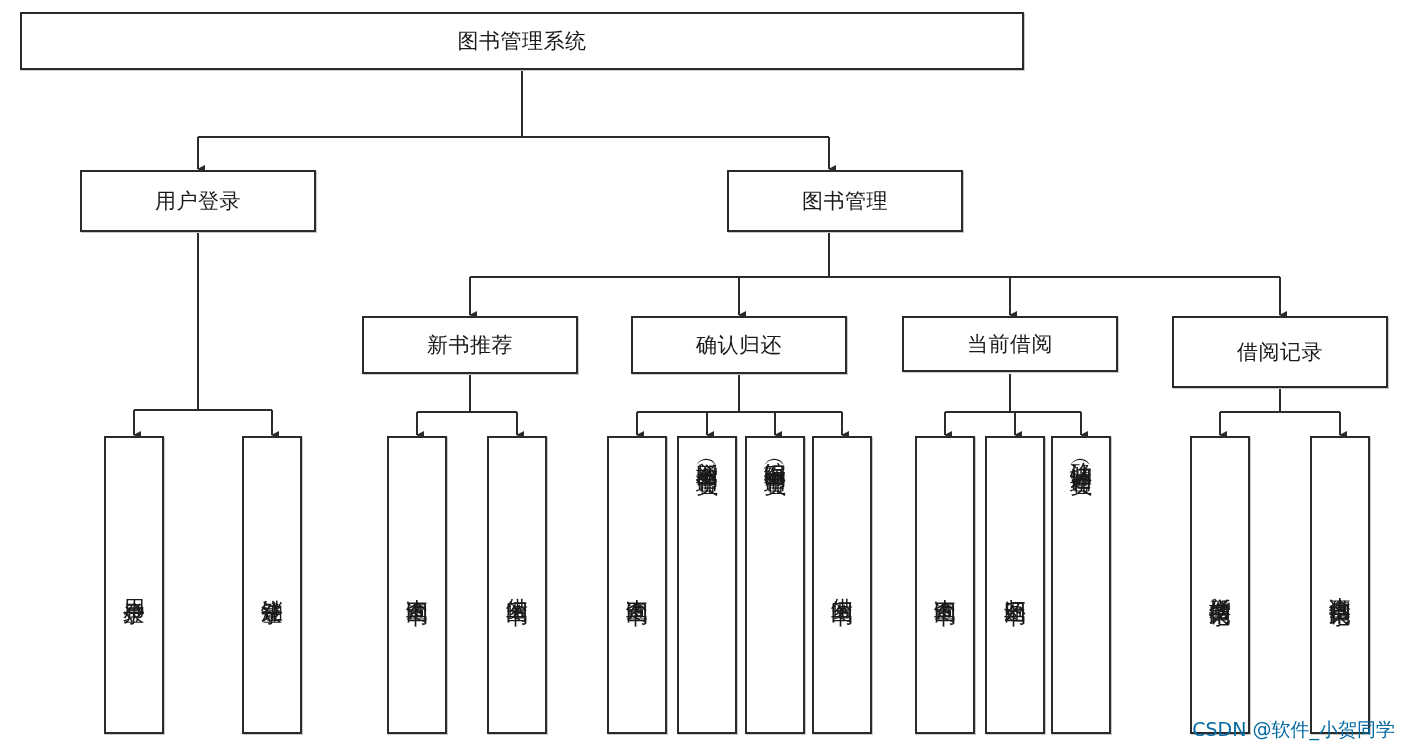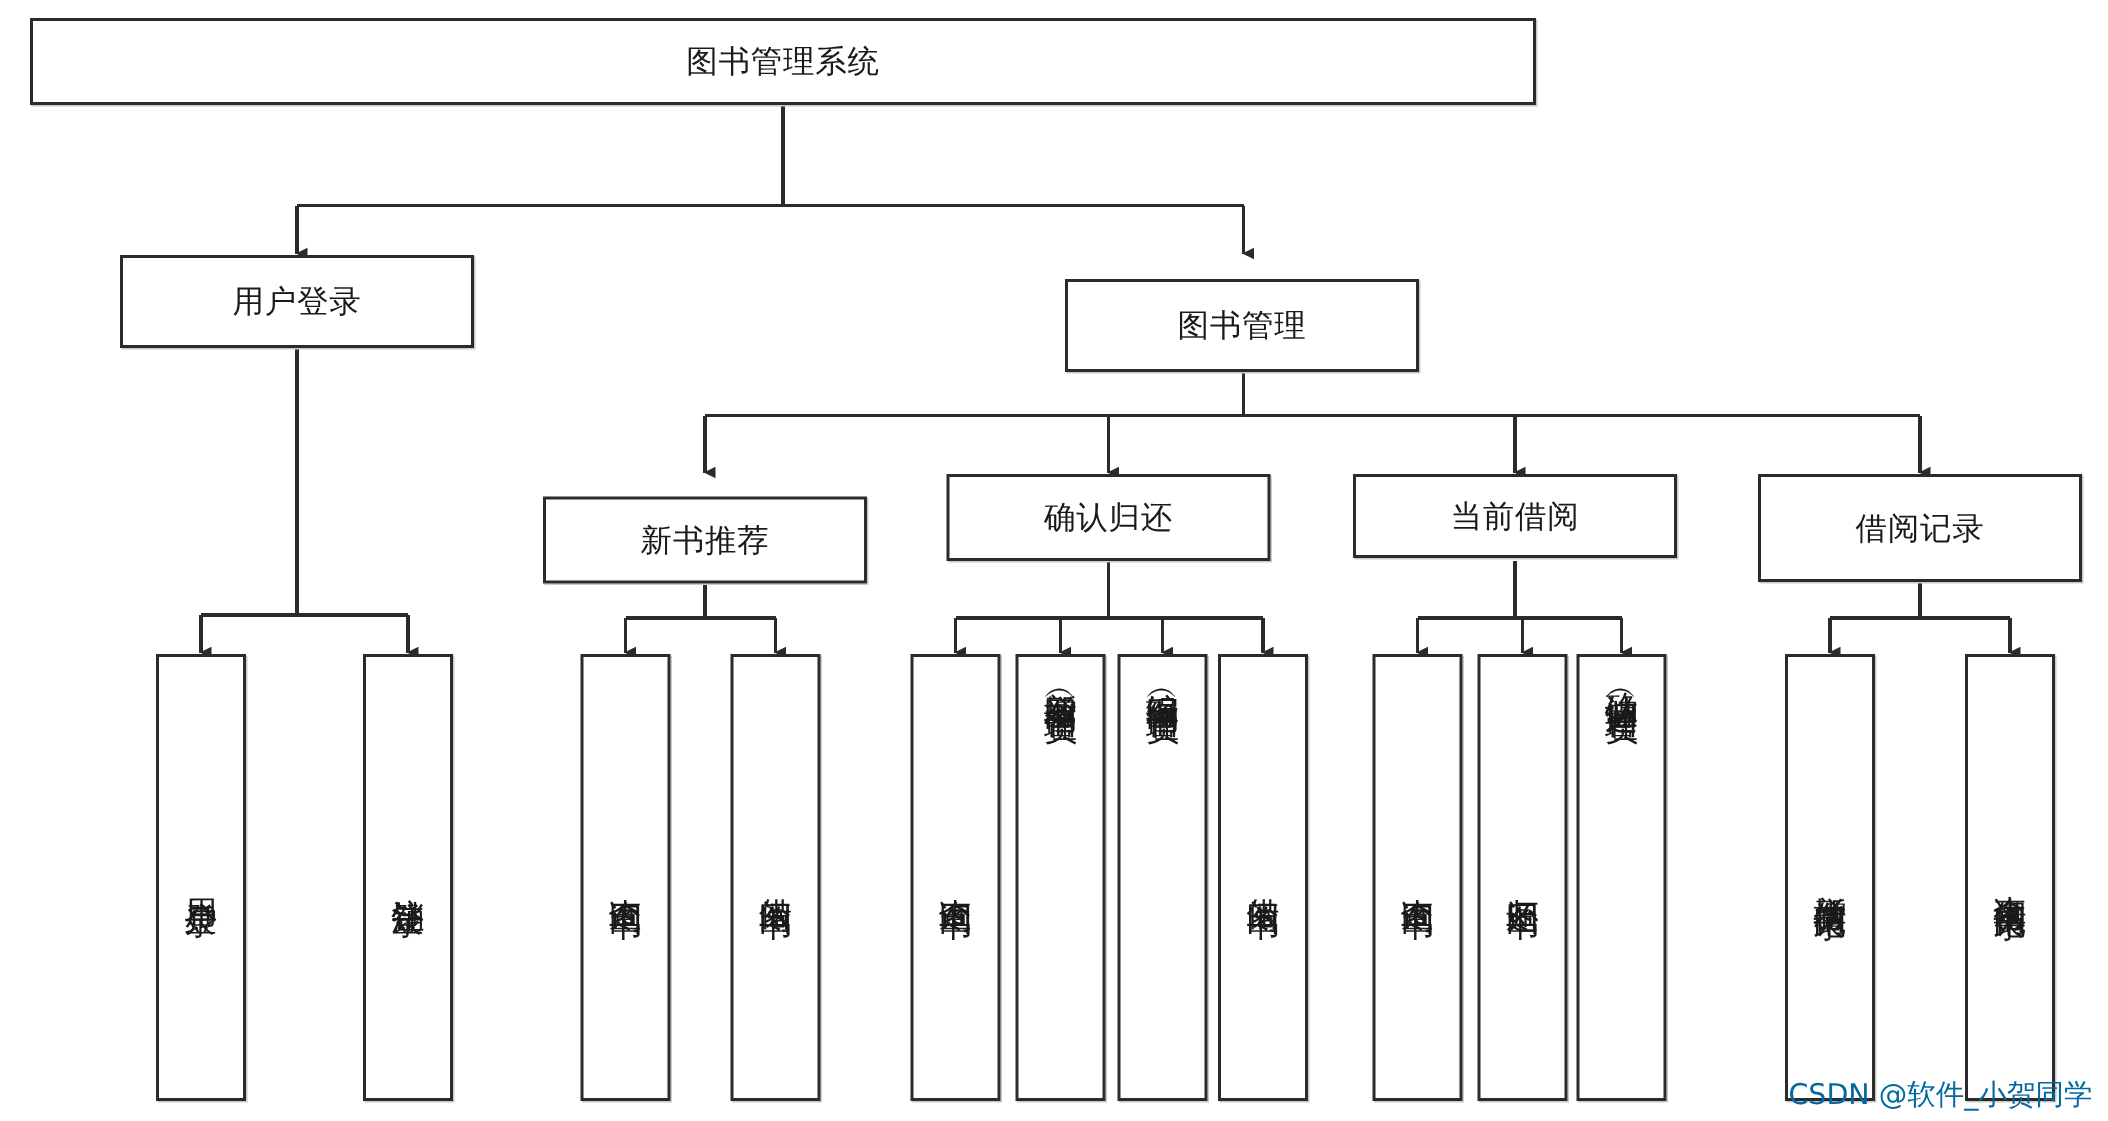--- a/index.html
+++ b/index.html
@@ -15,21 +15,20 @@
 
   .node{
     position:absolute;
     box-sizing:border-box;
     background:#ffffff;
     border:2.5px solid #2b2b2b;
     display:flex;
     align-items:center;
     justify-content:center;
     box-shadow:1px 1px 0 #c9c9c9;
-    font-family:Liberation Serif, serif;
   }
   .node-label{
     color:#1a1a1a;
     font-size:21px;
     line-height:1.18;
     letter-spacing:0.5px;
     white-space:nowrap;
     text-align:center;
   }
 
@@ -109,24 +108,24 @@
         <line x1="1340" y1="412" x2="1340" y2="435" stroke="#2b2b2b" stroke-width="2.4" shape-rendering="crispEdges" marker-end="url(#arrowhead)"></line>
       </g>
   </svg>
   <div id="node-layer">
       <div class="node" id="node-root" style="left: 20px; top: 12px; width: 1004px; height: 58px;">
         <span class="node-label">图书管理系统</span>
       </div>
       <div class="node" id="node-login" style="left: 80px; top: 170px; width: 236px; height: 62px;">
         <span class="node-label">用户登录</span>
       </div>
-      <div class="node" id="node-bookmgmt" style="left: 710px; top: 170px; width: 236px; height: 62px; margin-top: 16px;">
+      <div class="node" id="node-bookmgmt" style="left: 727px; top: 170px; width: 236px; height: 62px;">
         <span class="node-label">图书管理</span>
       </div>
-      <div class="node" id="node-newbook" style="left: 362px; top: 316px; width: 216px; height: 58px; margin-top: 15px;">
+      <div class="node" id="node-newbook" style="left: 362px; top: 316px; width: 216px; height: 58px;">
         <span class="node-label">新书推荐</span>
       </div>
       <div class="node" id="node-borrow" style="left: 631px; top: 316px; width: 216px; height: 58px;">
         <span class="node-label">确认归还</span>
       </div>
       <div class="node" id="node-current" style="left: 902px; top: 316px; width: 216px; height: 56px;">
         <span class="node-label">当前借阅</span>
       </div>
       <div class="node" id="node-records" style="left: 1172px; top: 316px; width: 216px; height: 72px;">
         <span class="node-label">借阅记录</span>

